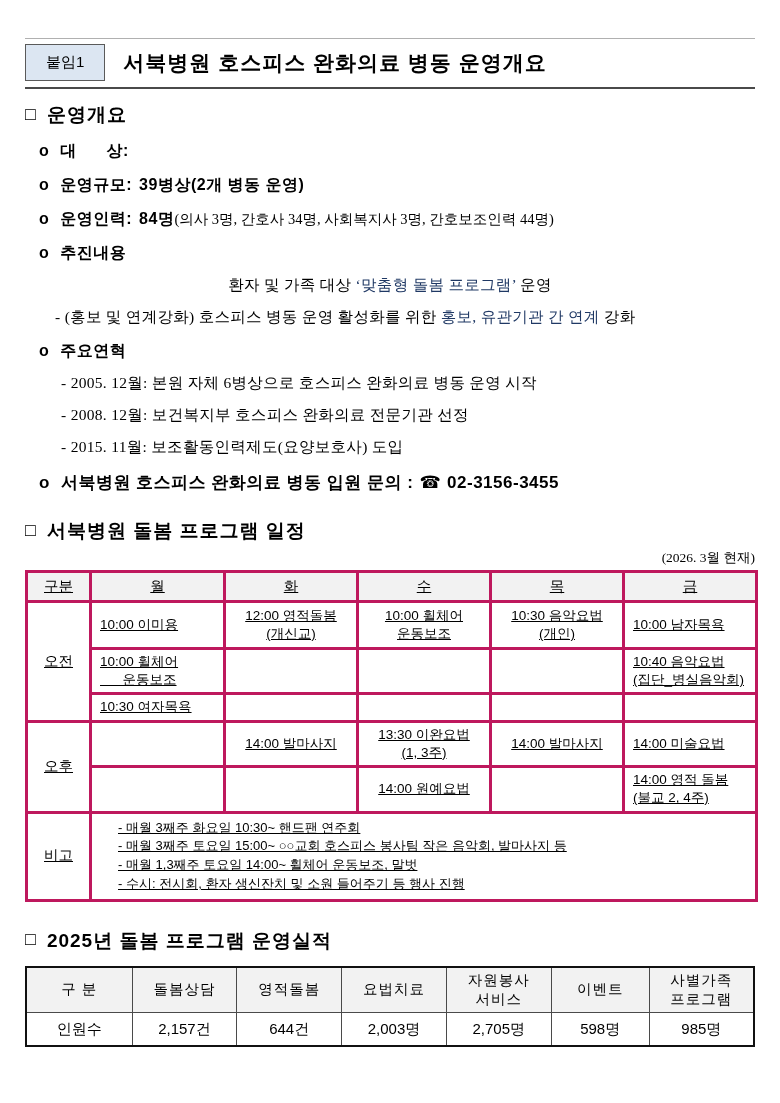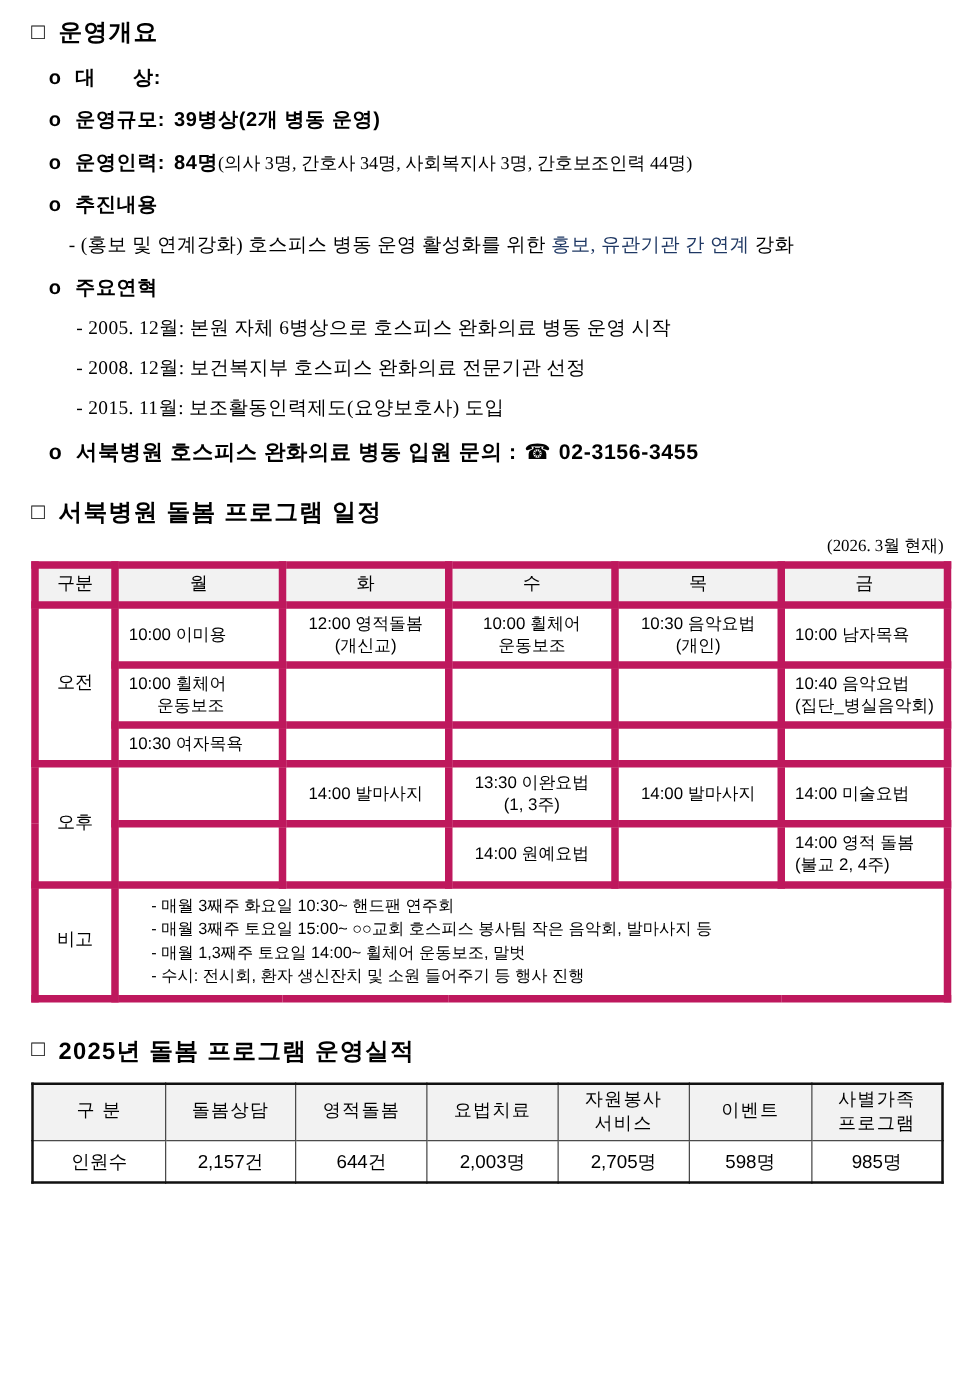--- a/index.html
+++ b/index.html
@@ -79,24 +79,24 @@
 
   .as-of{
     font-family:"Liberation Serif","DejaVu Serif",serif;
     font-size:13.5px;text-align:right;margin-top:5px;
   }
 
   
   table{border-collapse:collapse;width:100%;table-layout:fixed;}
   .sched{margin-top:3px;border:2.5px solid #111;}
   .sched th,.sched td{
-    border:6px solid #be185d;
+    border:3px solid #be185d;
     font-size:13.5px;font-weight:normal;
     padding:3px 8px;vertical-align:middle;
-    white-space:pre;line-height:1.35;
+    white-space:pre;line-height:1.35;text-decoration:underline;
   }
   .sched thead th{background:var(--th-bg);height:30px;font-size:14.5px;text-align:center;}
   .sched .rowlabel{background:#fff;text-align:center;font-size:14.5px;}
   .al{text-align:left;}
   .ac{text-align:center;}
   .r1 td{height:47px;}
   .r2 td{height:42px;}
   .r3 td{height:24px;}
   .r4 td{height:45px;}
   .r5 td{height:39px;}
@@ -112,20 +112,24 @@
     background:var(--th-bg);font-size:14.5px;height:46px;
     white-space:pre-line;line-height:1.35;letter-spacing:1px;
   }
   .perf tbody td{font-size:15px;height:33px;}
 </style>
 </head>
 <body>
 
 <div class="page">
 
+  <div class="doc-header">
+    <span class="badge">붙임1</span>
+    <span class="doc-title">서북병원 호스피스 완화의료 병동 운영개요</span>
+  </div>
 
   <div class="sec-h sec-h1">
     <span class="sq">□</span>
     <span>운영개요</span>
   </div>
 
   <div class="o-item">
     <span class="o-marker">o</span>
     <span class="o-label">대      상:</span>
   </div>
@@ -142,20 +146,23 @@
     <span class="o-text">84명</span>
     <span class="o-detail">(의사 3명, 간호사 34명, 사회복지사 3명, 간호보조인력 44명)</span>
   </div>
 
   <div class="o-item">
     <span class="o-marker">o</span>
     <span class="o-label">추진내용</span>
   </div>
 
 
+  <div class="sub-line centered">
+    <span>환자 및 가족 대상 </span><span class="hl">‘맞춤형 돌봄 프로그램’</span><span> 운영</span>
+  </div>
 
   <div class="sub-line">
     <span>- (홍보 및 연계강화) 호스피스 병동 운영 활성화를 위한 </span><span class="hl">홍보, 유관기관 간 연계</span><span> 강화</span>
   </div>
 
   <div class="o-item">
     <span class="o-marker">o</span>
     <span class="o-label">주요연혁</span>
   </div>
 

